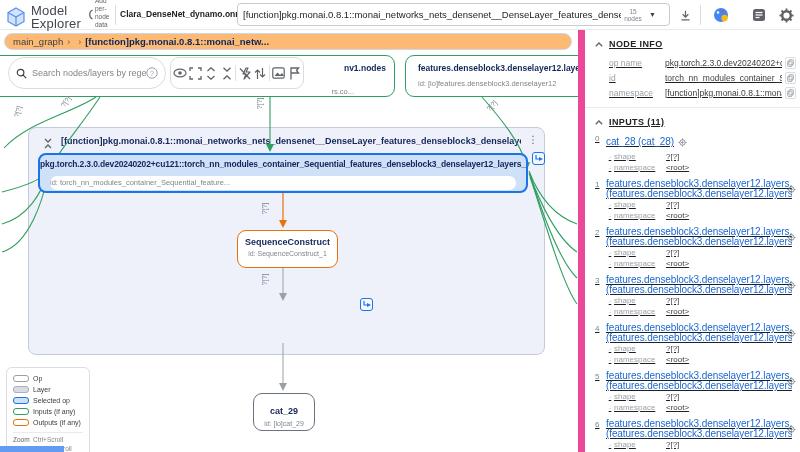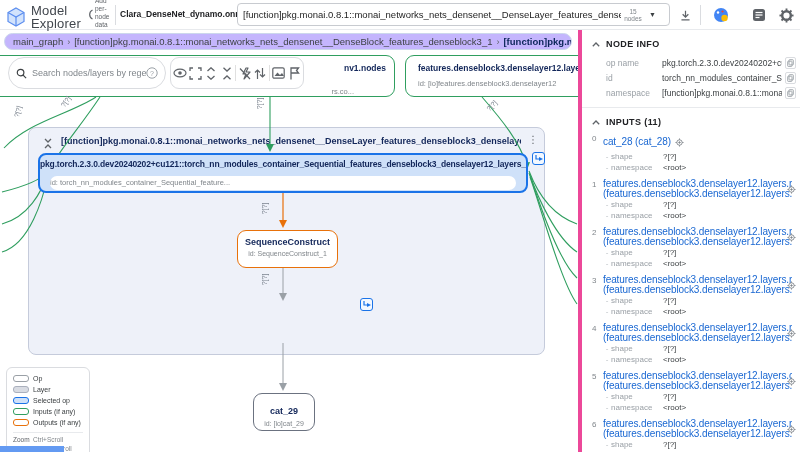--- a/index.html
+++ b/index.html
@@ -20,21 +20,21 @@
   #model-tab { position:absolute; left:120px; top:9px; font-size:8.5px; font-weight:bold; color:#202124; white-space:nowrap; }
   #graph-select { position:absolute; left:237px; top:3px; width:433px; height:23px; border:1px solid #c8cbd0;
     border-radius:4px; background:#fff; display:flex; align-items:center; padding:0 5px; cursor:pointer; }
   #graph-select .gs-text { font-size:9.5px; color:#1f1f1f; white-space:nowrap; overflow:hidden; width:378px; }
   #graph-select .gs-count { font-size:6.5px; line-height:7px; color:#80868b; text-align:center; width:24px; }
   #graph-select .gs-caret { font-size:7px; color:#3c4043; margin-left:4px; }
   .hicon { position:absolute; top:6px; width:18px; height:18px; display:flex; align-items:center; justify-content:center; cursor:pointer; }
 
   
   #crumbbar { position:absolute; left:0; top:30px; width:578px; height:22px; background:#fff; }
-  #crumb-pill { position:absolute; left:4px; top:3px; width:568px; height:17px; background:#c4b5fd;
+  #crumb-pill { position:absolute; left:4px; top:3px; width:568px; height:17px; background:#fdba74;
     border:1px solid #ccd7ec; border-radius:9px; display:flex; align-items:center; padding:0 8px;
     font-size:9.5px; white-space:nowrap; overflow:hidden; }
   #crumb-pill .sep { color:#5f6368; margin:0 4px; font-size:9px; }
   .crumb { color:#3c4043; }
   .crumb.last { color:#0b2559; font-weight:bold; }
 
   
   #canvas { position:absolute; left:0; top:52px; width:578px; height:400px; background:#fff; overflow:hidden; }
   #edges { position:absolute; left:0; top:0; z-index:2; }
   .edge-label { position:absolute; font-size:7px; color:#7d8590; transform:rotate(-90deg); z-index:2; white-space:nowrap; }
@@ -83,21 +83,21 @@
   .leg-row { display:flex; align-items:center; height:11px; gap:4px; }
   .leg-swatch { width:16px; height:7px; border-radius:3px; border:1px solid #9aa0a6; background:#fff; flex:none; }
   .leg-label { font-size:7px; color:#3c4043; white-space:nowrap; }
   #legend hr { border:none; border-top:1px solid #e8eaed; margin:4px 0 3px 0; }
   .leg-hint { display:flex; font-size:6.5px; color:#80868b; height:9px; }
   .leg-hint .hk { width:20px; color:#5f6368; }
   #bluestrip { position:absolute; left:0; top:394px; width:64px; height:6px; background:#639af2; z-index:11; }
 
   
   #panel { position:absolute; left:578px; top:30px; width:222px; height:422px; background:#fff;
-    border-left:4px solid #ec4899; overflow:hidden; z-index:5; }
+    border-left:7px solid #ec4899; overflow:hidden; z-index:5;text-decoration:underline; }
   .sec-head { display:flex; align-items:center; gap:6px; padding:9px 0 6px 10px; cursor:pointer; }
   .sec-title { font-size:9px; font-weight:bold; color:#202124; letter-spacing:.4px; }
   .info-row { display:flex; align-items:center; padding:1.5px 4px 1.5px 24px; }
   .info-label { width:56px; font-size:8.5px; color:#9aa0a6; flex:none; }
   .info-value { flex:1; font-size:8.5px; color:#3c4043; white-space:nowrap; overflow:hidden; }
   .copybox { width:11px; height:12px; border:1px solid #dadce0; border-radius:2px; display:flex;
     align-items:center; justify-content:center; margin-left:3px; flex:none; cursor:pointer; }
   #panel hr { border:none; border-top:1px solid #e8eaed; margin:7px 0 0 0; }
   .inp-item { position:relative; display:flex; padding:0 8px 0 10px; margin-bottom:6px; }
   .inp-idx { width:11px; font-size:8px; color:#80868b; flex:none; padding-top:1px; }
@@ -194,21 +194,20 @@
             <line x1="11.6" y1="4.4" x2="13.3" y2="2.7"></line>
         </g>
       </svg>
     </div>
   </div>
 
   <div id="crumbbar">
     <div id="crumb-pill">
       <span class="crumb">main_graph</span>
       <span class="sep">›</span>
-      <span class="crumb">[function]pkg.monai.0.8.1::monai_networks_nets_densenet__DenseBlock_features_denseblock3_1</span>
       <span class="sep">›</span>
       <span class="crumb last">[function]pkg.monai.0.8.1::monai_netw...</span>
     </div>
   </div>
 
   <div id="canvas">
 
     <div class="gnode" id="node-a" style="left:-150px; top:3px; width:545px;">
       <span class="gtitle abs" style="right:8px; top:7px; font-size:8.5px;">nv1.nodes</span>
       <span class="gid abs" style="right:40px; top:23px; font-size:7.5px;margin-top:8px;">rs.co...</span>

